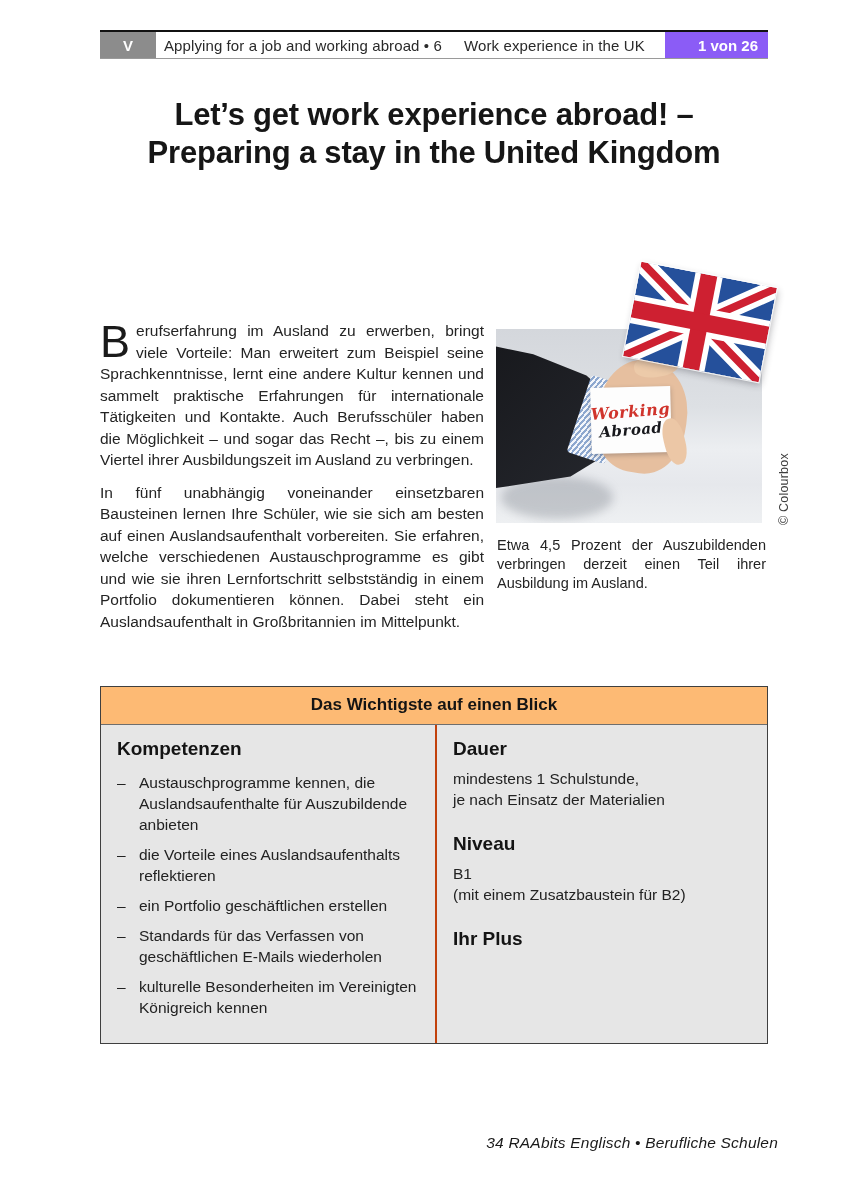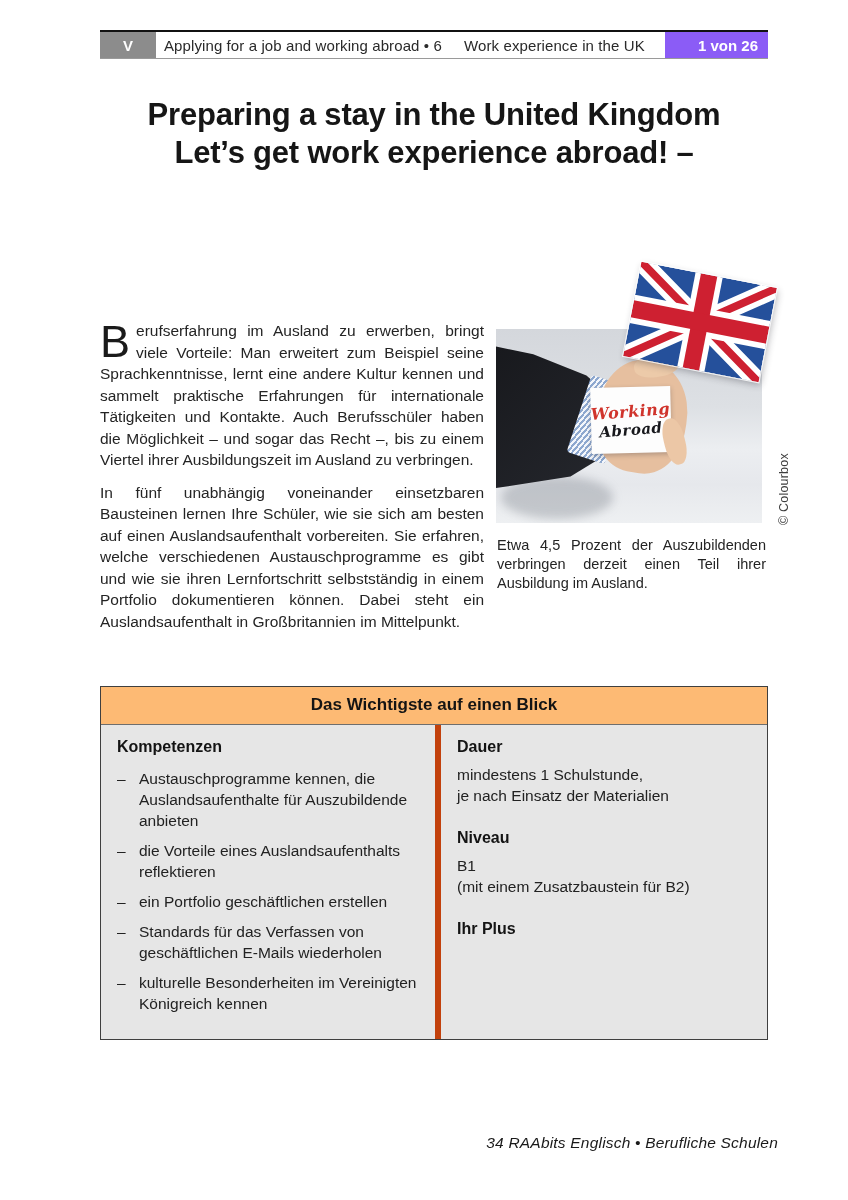--- a/index.html
+++ b/index.html
@@ -113,22 +113,22 @@
   .infobox{
     position:absolute;left:100px;top:686px;width:668px;
     border:1px solid #3f3f3f;box-sizing:border-box;
   }
   .infobox-header{
     background:#fdba74;text-align:center;font-weight:bold;font-size:17px;
     padding:8px 0 9px 0;border-bottom:1px solid #6e6e6e;color:#141414;
   }
   .infobox-body{display:flex;}
   .col-left{width:334px;box-sizing:border-box;padding:13px 18px 16px 16px;}
-  .col-right{flex:1;border-left:6px solid #c2410c;box-sizing:border-box;padding:13px 16px 16px 16px;}
-  .col-heading{font-weight:bold;font-size:16px;margin:0 0 12px 0;color:#141414;}
+  .col-right{flex:1;border-left:2px solid #c2410c;box-sizing:border-box;padding:13px 16px 16px 16px;}
+  .col-heading{font-weight:bold;font-size:19px;margin:0 0 12px 0;color:#141414;}
   .kitem{display:flex;font-size:15.5px;line-height:21px;margin-bottom:9px;color:#222;}
   .kitem .dash{width:22px;flex:0 0 22px;}
   .section{margin-bottom:23px;}
   .section:last-child{margin-bottom:0;}
   .section .col-heading{margin-bottom:8px;}
   .sline{font-size:15.5px;line-height:21px;color:#222;}
   
   .footer{
     position:absolute;right:70px;top:1134px;
     font-style:italic;font-size:15.5px;color:#1a1a1a;letter-spacing:.2px;
@@ -142,22 +142,22 @@
   <div class="kopf">
     <div class="kopf-row">
       <div class="kopf-box unit" style="background: rgb(140, 140, 140);">V</div>
       <div class="kopf-label">Applying for a job and working abroad • 6</div>
       <div class="kopf-label right">Work experience in the UK</div>
       <div class="kopf-box pages" style="background: #8b5cf6; padding-left: 33px;">1 von 26</div>
     </div>
   </div>
 
   <div class="title">
+    <div>Let’s get work experience abroad! –</div>
     <div>Preparing a stay in the United Kingdom</div>
-    <div>Let’s get work experience abroad! –</div>
   </div>
 
   <div class="intro">
     <p><span class="dropcap">B</span><span>erufserfahrung im Ausland zu erwerben, bringt viele Vorteile: Man erweitert zum Beispiel seine Sprachkenntnisse, lernt eine andere Kultur kennen und sammelt praktische Erfahrungen für internationale Tätigkeiten und Kontakte. Auch Berufsschüler haben die Möglichkeit – und sogar das Recht –, bis zu einem Viertel ihrer Ausbildungszeit im Ausland zu verbringen.</span></p>
     <p>In fünf unabhängig voneinander einsetzbaren Bausteinen lernen Ihre Schüler, wie sie sich am besten auf einen Auslandsaufenthalt vorbereiten. Sie erfahren, welche verschiedenen Austauschprogramme es gibt und wie sie ihren Lernfortschritt selbstständig in einem Portfolio dokumentieren können. Dabei steht ein Auslandsaufenthalt in Großbritannien im Mittelpunkt.</p>
   </div>
 
   <div class="figure">
     <div class="photo">
       <div class="suit-reflection"></div>

